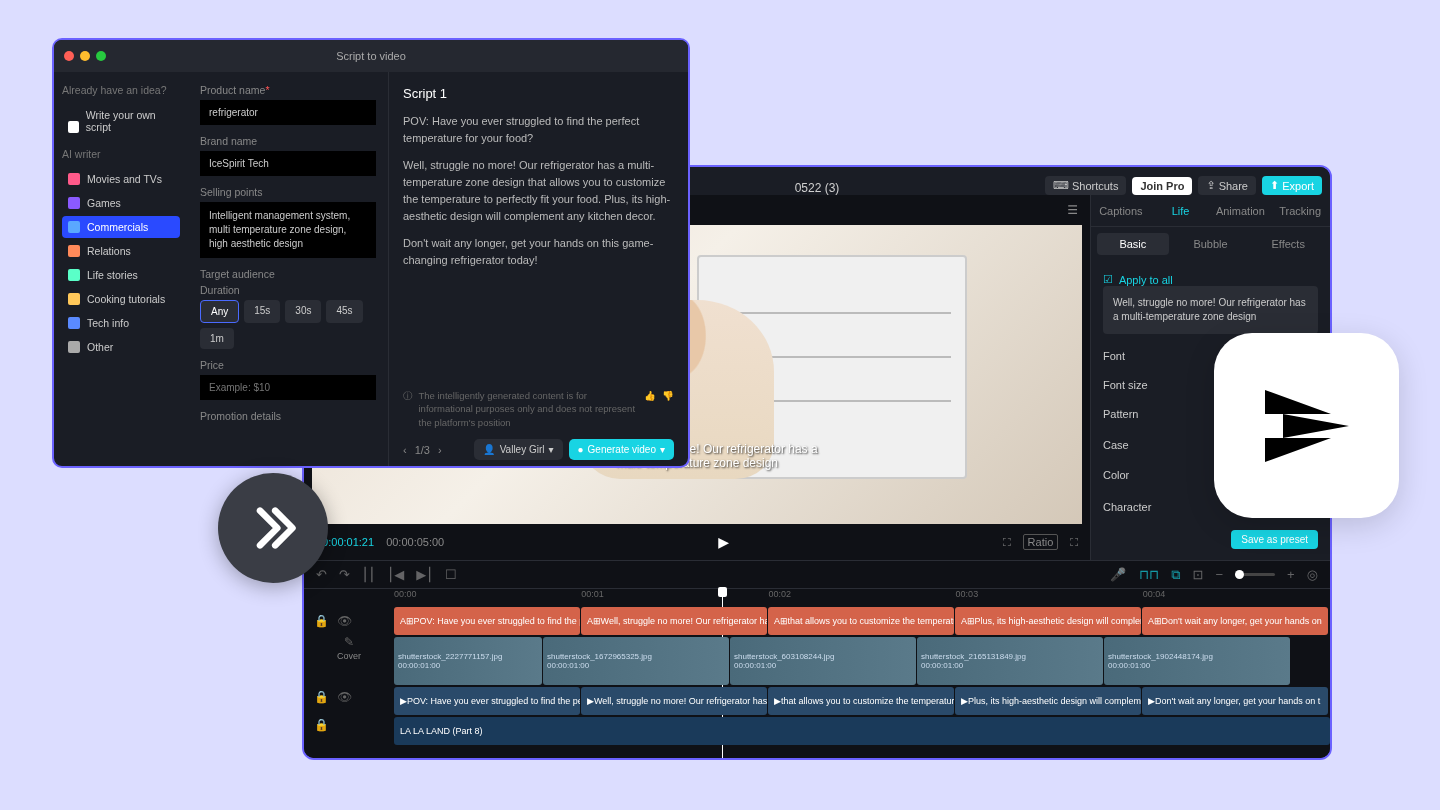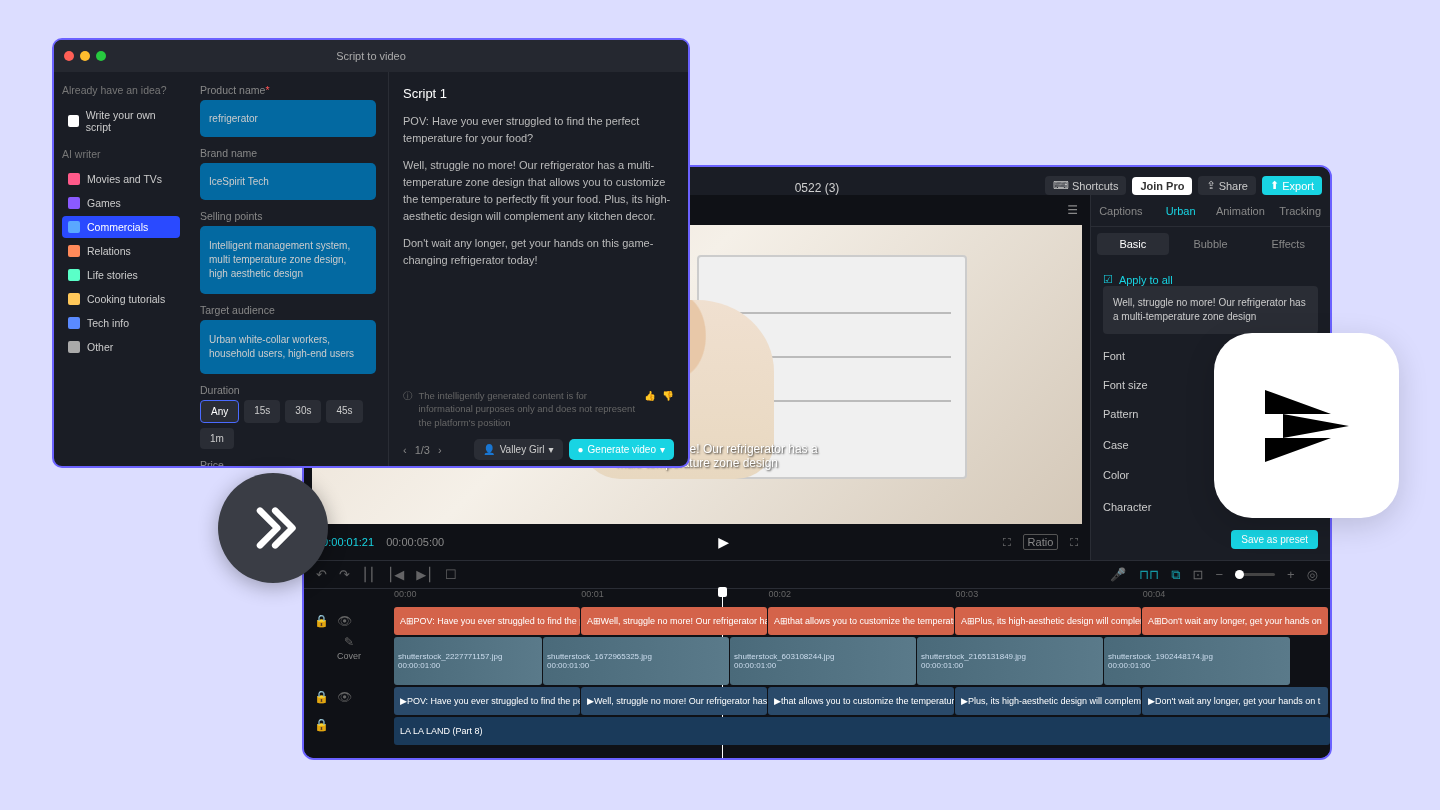--- a/index.html
+++ b/index.html
@@ -62,28 +62,28 @@
 .track.video{height:48px}
 .script-window{position:absolute;left:52px;top:38px;width:638px;height:430px;background:#1a1d25;border:2px solid #6b62ff;border-radius:10px;overflow:hidden}
 .sw-titlebar{height:24px;background:#252830;display:flex;align-items:center;padding:16px 10px;position:relative}
 .traffic{display:flex;gap:6px}
 .dot{width:10px;height:10px;border-radius:50%}
 .dot.r{background:#ff5f56}.dot.y{background:#ffbd2e}.dot.g{background:#27c93f}
 .sw-title{position:absolute;left:50%;transform:translateX(-50%);color:#aaa;font-size:11px}
 .sw-body{display:flex;height:calc(100% - 24px)}
 .sw-sidebar{width:134px;padding:12px 8px;color:#999;font-size:10.5px}
 .sw-sidebar .hdr{color:#777;margin-bottom:8px}
-.sb-item{display:flex;align-items:center;gap:7px;padding:5px 6px;border-radius:4px;margin-bottom:2px;color:#ccc}
+.sb-item{display:flex;align-items:flex-end;gap:7px;padding:5px 6px;border-radius:4px;margin-bottom:2px;color:#ccc}
 .sb-item.active{background:#2a4aff;color:#fff}
 .sb-ico{width:12px;height:12px;border-radius:2px;display:inline-block}
 .sw-form{width:200px;padding:12px;color:#999;font-size:10.5px;overflow-y:auto}
 .sw-form::-webkit-scrollbar{width:4px}
 .flbl{color:#888;margin-bottom:4px;display:block}
 .flbl .req{color:#ff5555}
-.finput{background:#0369a1;border:none;padding:13px 9px;border-radius:5px;color:#ccc;font-size:10px;width:100%;margin-bottom:10px}
+.finput{background:#000000;border:none;padding:7px 9px;border-radius:0;color:#ccc;font-size:10px;width:100%;margin-bottom:10px}
 .dur-row{display:flex;gap:5px;flex-wrap:wrap;margin-bottom:10px}
 .dur-btn{background:#2a2d35;padding:5px 10px;border-radius:4px;font-size:10px;color:#ccc}
 .dur-btn.active{border:1px solid #4a6aff;color:#fff}
 .sw-script{flex:1;padding:14px;color:#ccc;font-size:11px;border-left:1px solid #2a2d35;display:flex;flex-direction:column}
 .script-title{color:#fff;font-size:13px;margin-bottom:12px}
 .script-text{line-height:1.55;color:#bbb;flex:1}
 .script-text p{margin-bottom:10px}
 .disclaimer{color:#666;font-size:9.5px;line-height:1.4;display:flex;gap:6px;align-items:flex-start}
 .script-foot{display:flex;align-items:center;justify-content:space-between;margin-top:10px}
 .pager{display:flex;gap:8px;color:#888;font-size:11px;align-items:center}
@@ -131,21 +131,21 @@
         <span>00:00:05:00</span>
         <span class="play">▶</span>
         <span>⛶</span>
         <span style="border:1px solid #555;padding:1px 4px;border-radius:2px">Ratio</span>
         <span>⛶</span>
       </div>
     </div>
     <div class="props-panel">
       <div class="props-tabs">
         <div class="ptab">Captions</div>
-        <div class="ptab active">Urban</div>
+        <div class="ptab active">Life</div>
         <div class="ptab">Animation</div>
         <div class="ptab">Tracking</div>
       </div>
       <div class="props-sub">
         <div class="psub active">Basic</div>
         <div class="psub">Bubble</div>
         <div class="psub">Effects</div>
       </div>
       <div class="props-body">
         <div class="apply-check">☑ <span>Apply to all</span></div>
@@ -322,21 +322,20 @@
         </div>
     </div>
     <div class="sw-form">
       <span class="flbl"><span>Product name</span><span class="req">*</span></span>
       <input class="finput" value="refrigerator" style="">
       <span class="flbl">Brand name</span>
       <input class="finput" value="IceSpirit Tech" style="">
       <span class="flbl">Selling points</span>
       <div class="finput" style="line-height:1.4">Intelligent management system, multi temperature zone design, high aesthetic design</div>
       <span class="flbl">Target audience</span>
-      <div class="finput" style="line-height:1.4">Urban white-collar workers, household users, high-end users</div>
       <span class="flbl">Duration</span>
       <div class="dur-row">
         <span class="dur-btn active">Any</span>
         <span class="dur-btn">15s</span>
         <span class="dur-btn">30s</span>
         <span class="dur-btn">45s</span>
         <span class="dur-btn">1m</span>
       </div>
       <span class="flbl">Price</span>
       <input class="finput" placeholder="Example: $10" style="">

